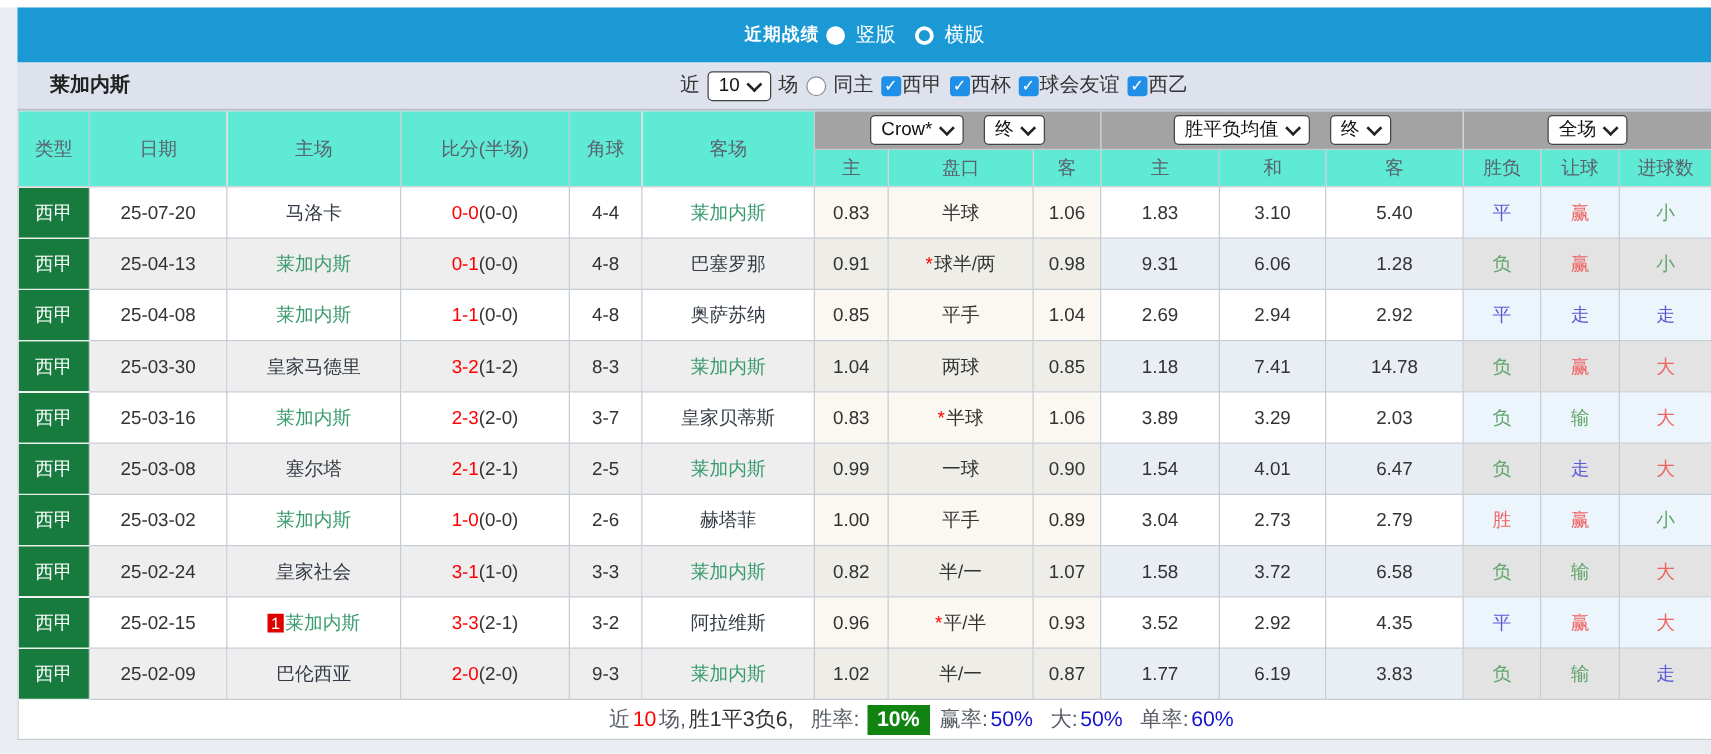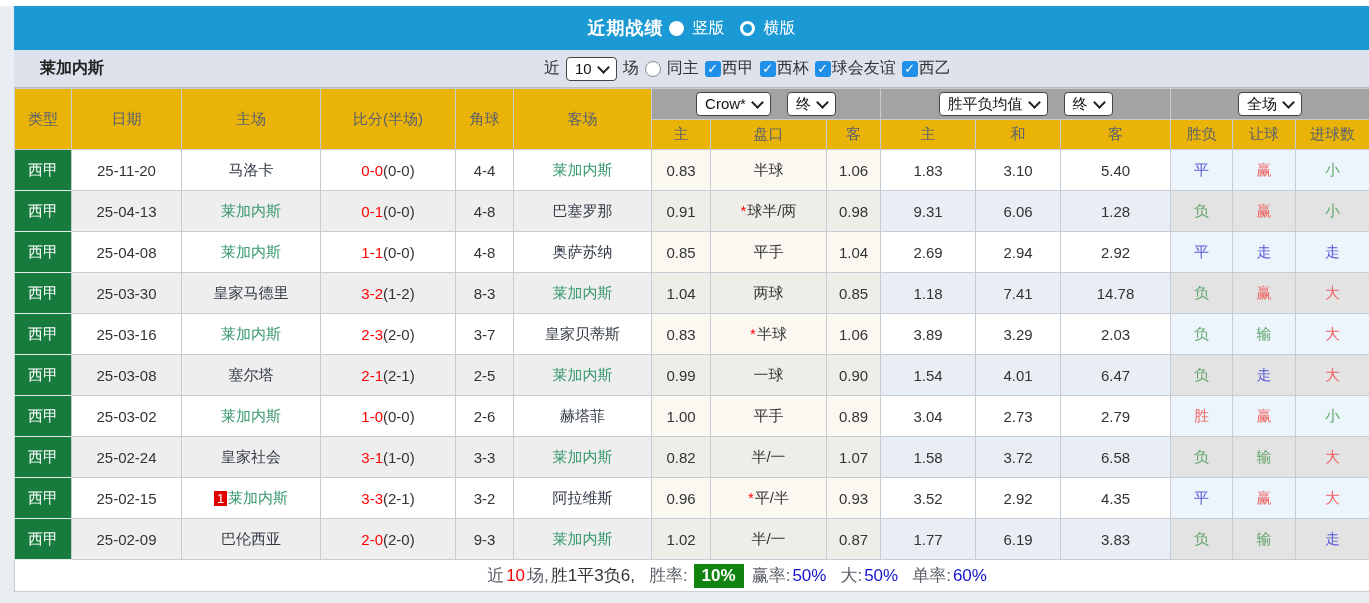--- a/index.html
+++ b/index.html
@@ -11,21 +11,21 @@
     overflow:hidden;
   }
   .top-strip{position:absolute;top:0;left:0;right:0;height:6px;background:#ffffff;}
   .wrap{position:absolute;top:6px;left:14px;width:1355px;}
 
   
   .topbar{
     height:44px;background:#1b99d5;color:#fff;
     display:flex;align-items:center;justify-content:center;gap:9px;
   }
-  .topbar .title{font-size:18px;font-weight:bold;letter-spacing:1px;}
+  .topbar .title{font-size:14px;font-weight:bold;letter-spacing:1px;}
   .radio{display:inline-block;width:15px;height:15px;border-radius:50%;box-sizing:border-box;}
   .radio.filled{background:#ffffff;margin-left:-4px;}
   .radio.ring{border:3.5px solid #ffffff;background:transparent;margin-left:6px;}
   .topbar .radio-label{font-size:16px;}
 
   
   .filterbar{
     height:38px;background:#dde2ec;position:relative;
     display:flex;align-items:center;
     border-bottom:1px solid #b9bfc9;box-sizing:border-box;
@@ -39,21 +39,21 @@
   .caret{display:inline-block;width:7px;height:7px;border-right:2px solid #222;border-bottom:2px solid #222;transform:rotate(45deg);margin-left:7px;margin-top:-3px;}
   .cb{display:inline-block;width:16px;height:16px;box-sizing:border-box;border-radius:3px;vertical-align:middle;}
   .cb.off{background:#fff;border:1.5px solid #8a8f98;border-radius:8px;}
   .cb.on{background:#1f8fe8;color:#fff;font-size:13px;font-weight:bold;text-align:center;line-height:16px;}
   .lg{display:inline-flex;align-items:center;gap:1px;}
 
   
   table{border-collapse:collapse;table-layout:fixed;width:1355px;background:#fff;
         border:1px solid #9aa0a8;font-size:15px;color:#333;}
   td,th{border:1px solid #c6ccd4;text-align:center;padding:0;overflow:hidden;white-space:nowrap;font-weight:normal;}
-  thead th{background:#eab308;color:#59626e;}
+  thead th{background:#5eead4;color:#59626e;}
   thead tr.hr1 th{height:30px;}
   thead tr.hr2 th{height:29px;}
   .selcell{background:#a3a3a3;}
   .selwrap{display:flex;align-items:center;justify-content:center;gap:16px;}
   tbody tr{height:41px;}
   tbody tr:nth-child(odd) td{background:#ffffff;}
   tbody tr:nth-child(even) td{background:#eeeeee;}
   tbody tr:nth-child(odd) td.g-odds{background:#faf8f1;}
   tbody tr:nth-child(even) td.g-odds{background:#eeede7;}
   tbody td.g-avg{background:#e9f2f9;}
@@ -191,21 +191,21 @@
         <th>和</th>
         <th>客</th>
         <th>胜负</th>
         <th>让球</th>
         <th>进球数</th>
       </tr>
     </thead>
     <tbody>
         <tr>
           <td class="c-type">西甲</td>
-          <td class="c-date">25-11-20</td>
+          <td class="c-date">25-07-20</td>
           <td class="c-team"><span class="team">马洛卡</span></td>
           <td class="c-score"><span class="score-main">0-0</span><span class="score-half">(0-0)</span></td>
           <td class="c-corner">4-4</td>
           <td class="c-team"><span class="team focus">莱加内斯</span></td>
           <td class="g-odds">0.83</td>
           <td class="g-odds">半球</td>
           <td class="g-odds">1.06</td>
           <td class="g-avg">1.83</td>
           <td class="g-avg">3.10</td>
           <td class="g-avg">5.40</td>

